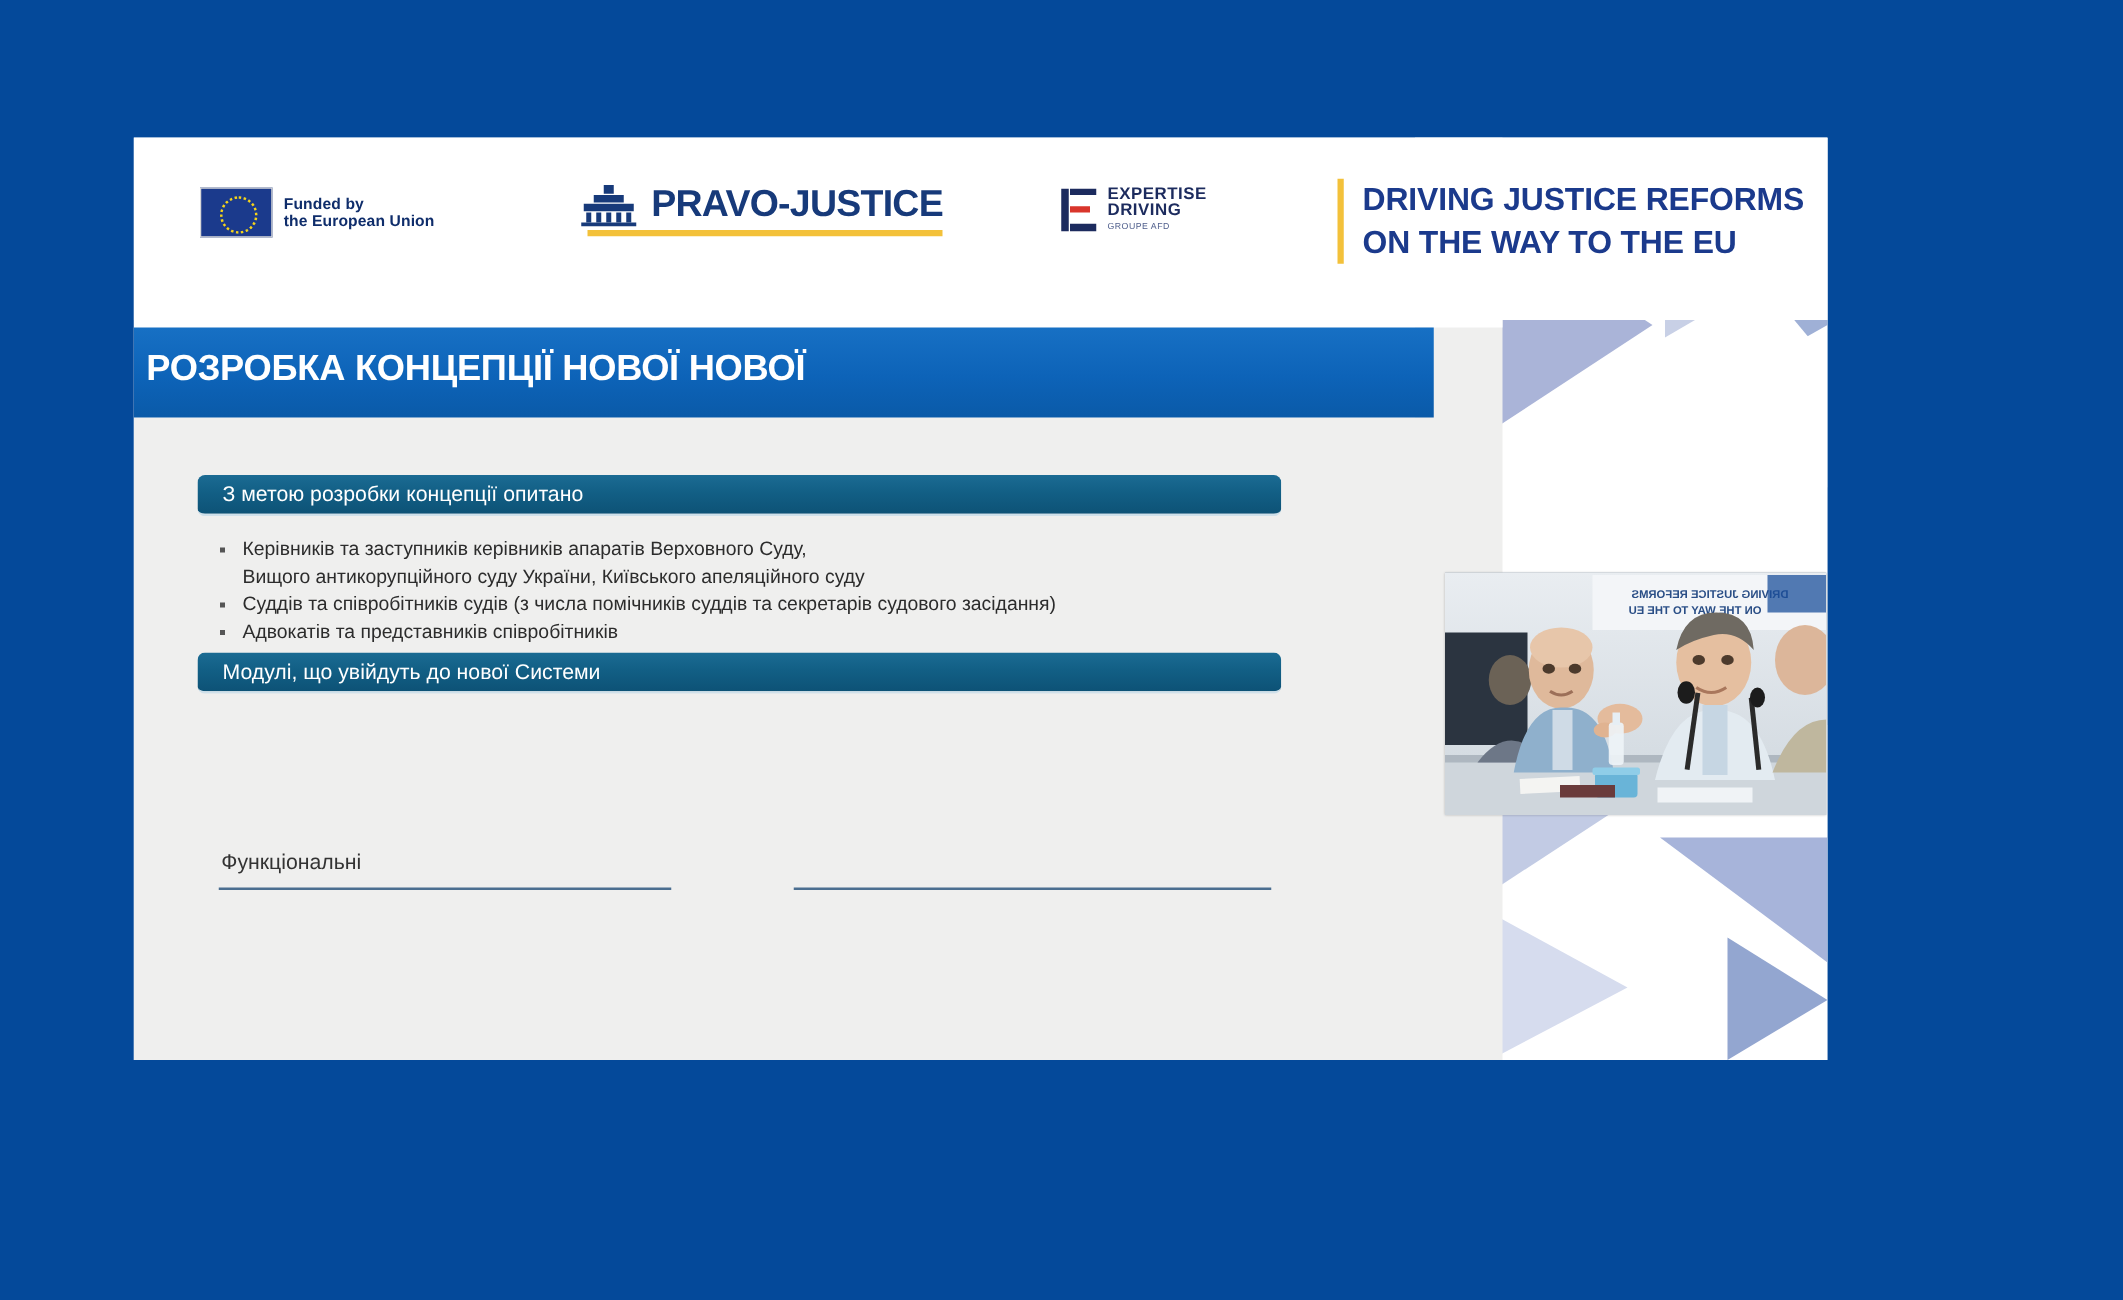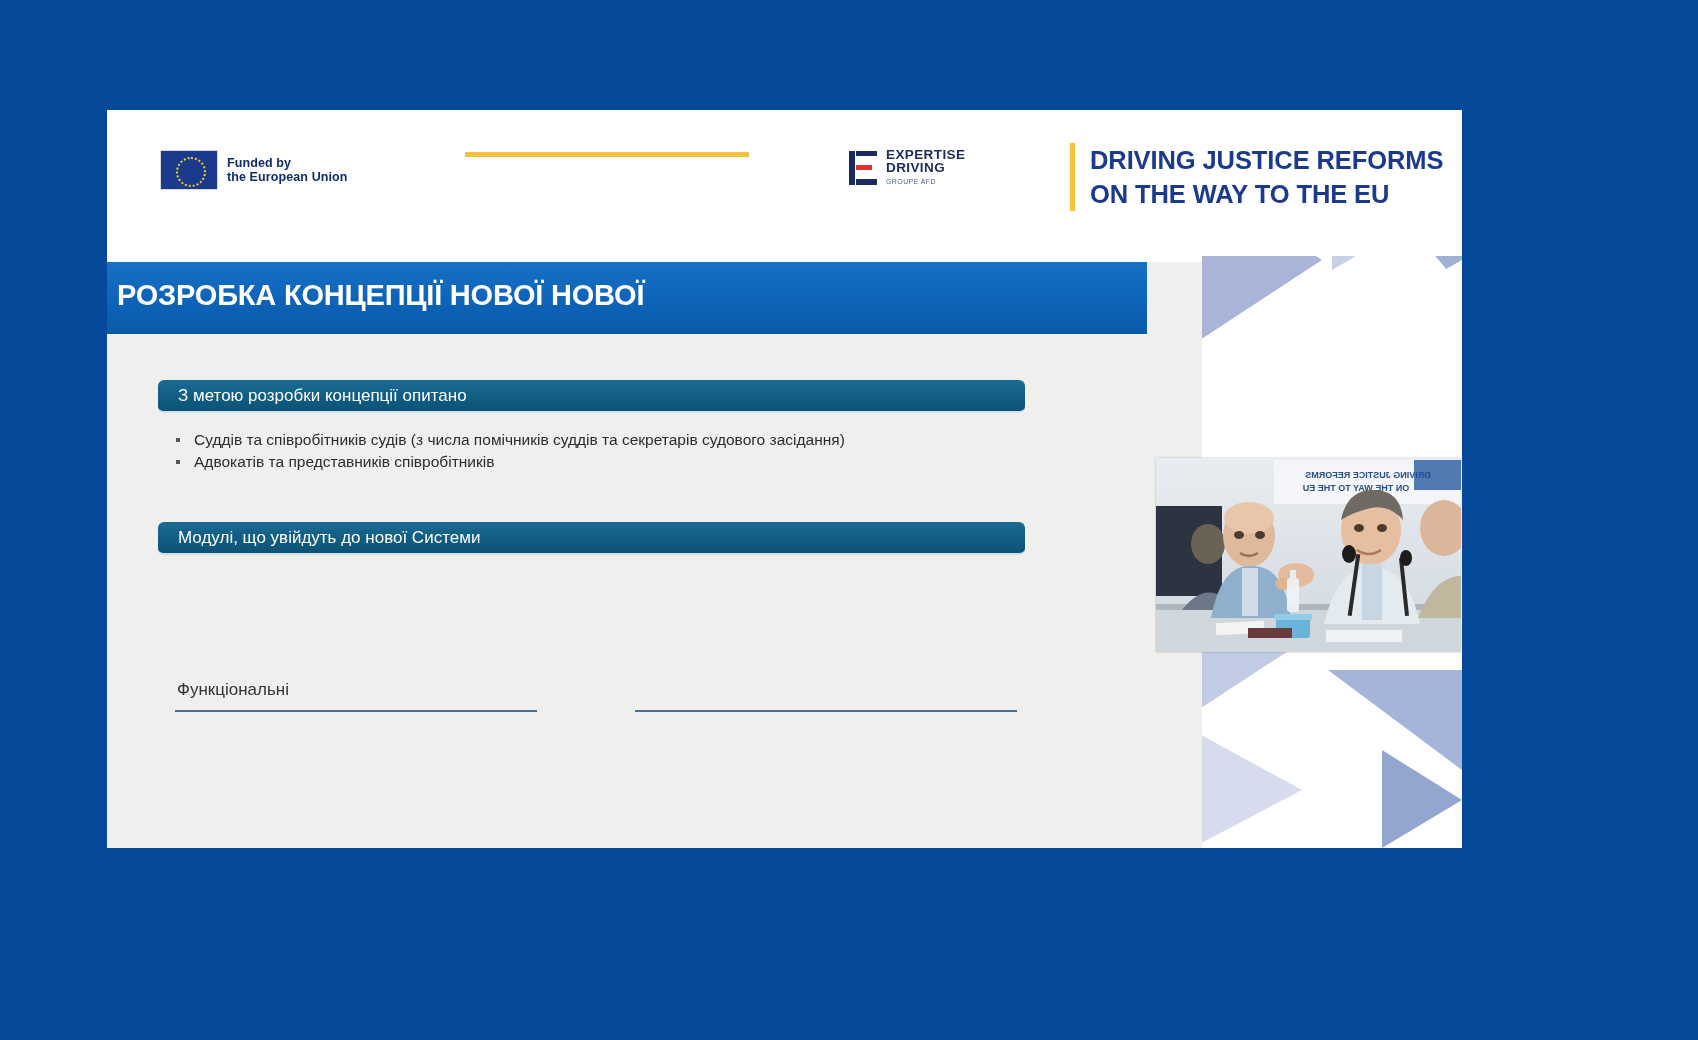--- a/index.html
+++ b/index.html
@@ -306,20 +306,34 @@
       <div class="eu-flag">
         <div class="stars"></div>
       </div>
       <div class="eu-text">
         <div>Funded by</div>
         <div>the European Union</div>
       </div>
     </div>
 
     <div class="pravo-logo">
+      <div class="pravo-row">
+        <div class="pravo-mark">
+          <i style="left:18px;top:0;width:8px;height:7px;"></i>
+          <i style="left:10px;top:8px;width:24px;height:6px;"></i>
+          <i style="left:2px;top:15px;width:40px;height:6px;"></i>
+          <i style="left:4px;top:22px;width:4px;height:8px;"></i>
+          <i style="left:12px;top:22px;width:4px;height:8px;"></i>
+          <i style="left:20px;top:22px;width:4px;height:8px;"></i>
+          <i style="left:28px;top:22px;width:4px;height:8px;"></i>
+          <i style="left:36px;top:22px;width:4px;height:8px;"></i>
+          <i style="left:0;top:30px;width:44px;height:3px;"></i>
+        </div>
+        <div class="pravo-word">PRAVO-JUSTICE</div>
+      </div>
       <div class="pravo-underline"></div>
     </div>
 
     <div class="ef-logo">
       <div class="ef-mark">
         <i style="left:0;top:0;width:6px;height:34px;background:#1c2b5e;"></i>
         <i style="left:7px;top:0;width:21px;height:5px;background:#1c2b5e;"></i>
         <i style="left:7px;top:14px;width:16px;height:5px;background:#d9352b;"></i>
         <i style="left:7px;top:28px;width:21px;height:6px;background:#1c2b5e;"></i>
       </div>
@@ -340,20 +354,22 @@
     <div class="t">РОЗРОБКА КОНЦЕПЦІЇ НОВОЇ НОВОЇ</div>
   </div>
 
   <div id="body-area">
 
     <div class="section-bar" style="top:46px;">
       <span>З метою розробки концепції опитано</span>
     </div>
 
     <ul class="bullets" id="group1" style="top:95px;">
+      <li>Керівників та заступників керівників апаратів Верховного Суду,
+Вищого антикорупційного суду України, Київського апеляційного суду</li>
       <li>Суддів та співробітників судів (з числа помічників суддів та секретарів судового засідання)</li>
       <li>Адвокатів та представників співробітників</li>
     </ul>
 
     <div class="section-bar" style="top:188px;padding-left:32px;">
       <span>Модулі, що увійдуть до нової Системи</span>
     </div>
 
     <div id="sub-label">Функціональні</div>
     <div class="hr-line" id="hr-left"></div>

